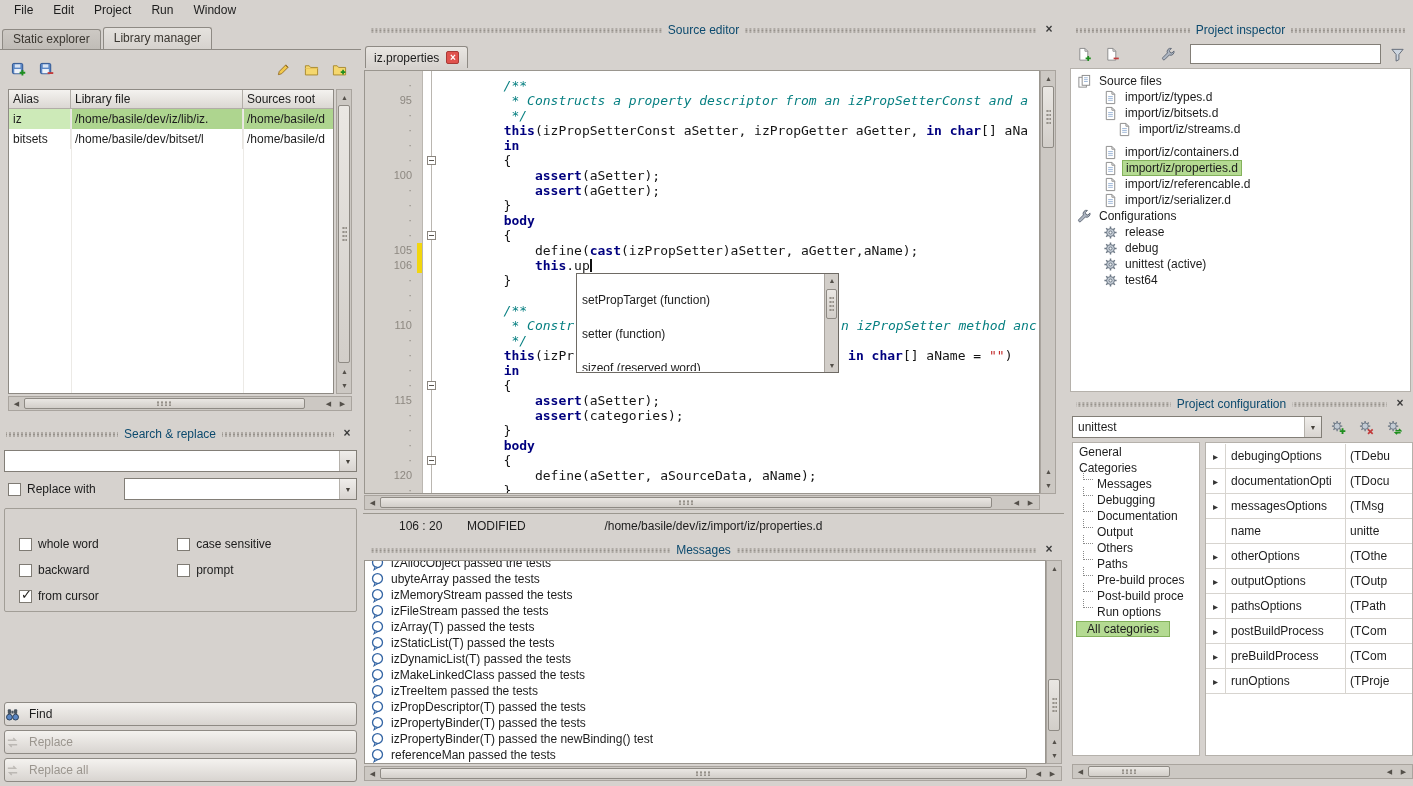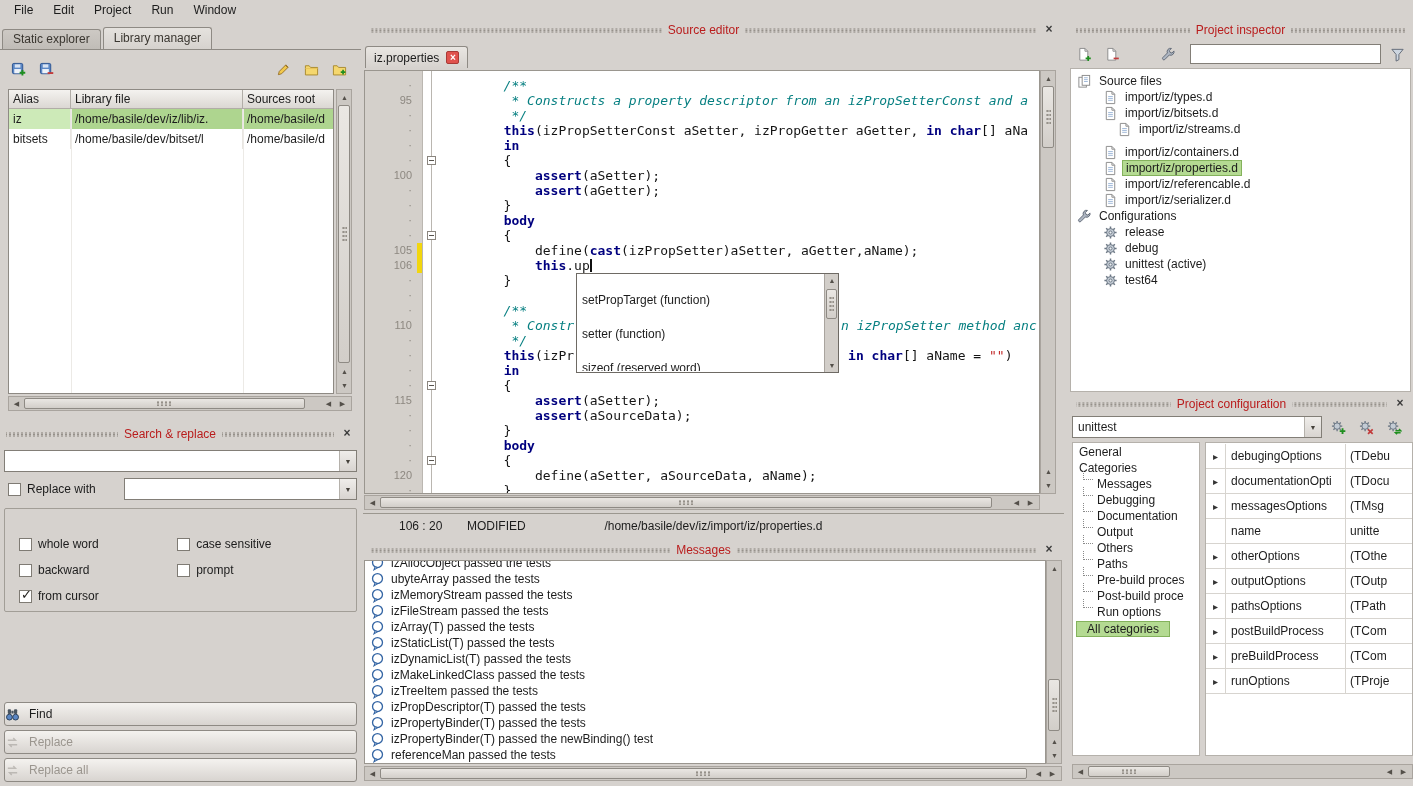--- a/index.html
+++ b/index.html
@@ -4,21 +4,21 @@
 <style>
 *{box-sizing:border-box;margin:0;padding:0}
 html,body{background:#8a8a8a}
 .app{position:relative;width:1413px;height:786px;background:#d6d2ce;font-family:"Liberation Sans",sans-serif;font-size:12px;color:#1c1c1c;overflow:hidden;user-select:none}
 
 .menubar{position:absolute;left:0;top:0;width:100%;height:19px;display:flex;align-items:center;padding-left:4px}
 .menu-item{padding:1px 10px;white-space:nowrap}
 
 .titlebar{position:absolute;height:16px;display:flex;align-items:center;gap:6px;padding:0 4px}
 .titlebar .grip{flex:1;height:5px;background-image:radial-gradient(circle,#95908a 1px,transparent 1.3px);background-size:4px 3px;background-position:center}
-.titlebar .t{white-space:nowrap;color:#b91c1c}
+.titlebar .t{white-space:nowrap;color:#0c4a6e}
 .closebtn{width:14px;height:14px;text-align:center;font:bold 12px/13px "Liberation Sans",sans-serif;color:#3a3a3a}
 
 .lm-tabs{position:absolute;left:2px;top:27px;width:358px;height:22px;display:flex;align-items:flex-end;gap:2px}
 .tab{height:20px;line-height:19px;padding:0 10px;background:linear-gradient(#cdc9c4,#c0bcb7);border:1px solid #8e8a84;border-bottom:none;border-radius:3px 3px 0 0;color:#3a3630;white-space:nowrap}
 .tab.active{height:22px;line-height:21px;background:linear-gradient(#e5e2de,#d6d2ce);position:relative;z-index:3}
 
 .toolbar{position:absolute;display:flex;align-items:center;gap:4px}
 .toolbtn{position:relative;width:24px;height:24px;display:flex;align-items:center;justify-content:center;border-radius:3px}
 .ic{width:15px;height:15px;display:inline-flex;flex:none}
 .ic svg{width:100%;height:100%}
@@ -340,21 +340,21 @@
           <div class="ln" style="top: 277px;">·</div>
           <div class="ct" style="top: 277px;"><span>        </span><span class="tok-k">this</span><span>(izPr</span><span class="gap" style="width: 274px;"></span><span class="tok-k">in</span><span> </span><span class="tok-k">char</span><span>[] aName = </span><span class="tok-s">""</span><span>)</span></div>
           <div class="ln" style="top: 292px;">·</div>
           <div class="ct" style="top: 292px;"><span>        </span><span class="tok-k">in</span></div>
           <div class="ln" style="top: 307px;">·</div>
           <div class="foldbox" style="top: 310px;"></div>
           <div class="ct" style="top: 307px;"><span>        {</span></div>
           <div class="ln" style="top: 322px;">115</div>
           <div class="ct" style="top: 322px;"><span>            </span><span class="tok-k">assert</span><span>(aSetter);</span></div>
           <div class="ln" style="top: 337px;">·</div>
-          <div class="ct" style="top: 337px;"><span>            </span><span class="tok-k">assert</span><span>(aSourceData);</span></div>
+          <div class="ct" style="top: 337px;"><span>            </span><span class="tok-k">assert</span><span>(categories);</span></div>
           <div class="ln" style="top: 352px;">·</div>
           <div class="ct" style="top: 352px;"><span>        }</span></div>
           <div class="ln" style="top: 367px;">·</div>
           <div class="ct" style="top: 367px;"><span>        </span><span class="tok-k">body</span></div>
           <div class="ln" style="top: 382px;">·</div>
           <div class="foldbox" style="top: 385px;"></div>
           <div class="ct" style="top: 382px;"><span>        {</span></div>
           <div class="ln" style="top: 397px;">120</div>
           <div class="ct" style="top: 397px;"><span>            define(aSetter, aSourceData, aName);</span></div>
           <div class="ln" style="top: 412px;">·</div>

